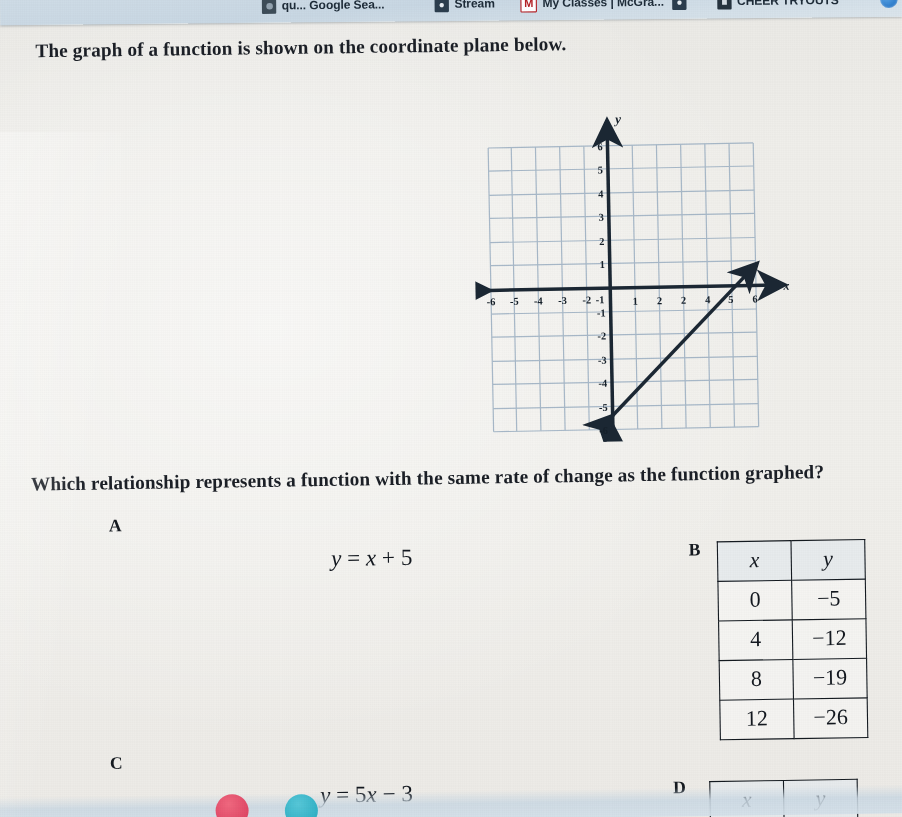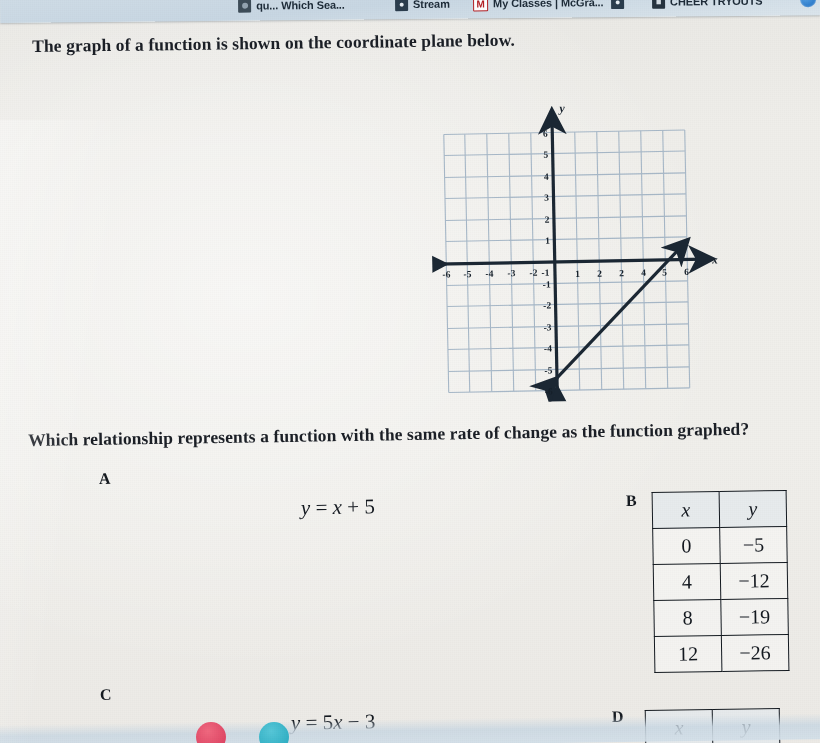--- a/index.html
+++ b/index.html
@@ -216,21 +216,21 @@
 </head>
 <body>
 
 <div id="page">
 
   <div class="tabstrip">
     <div class="tabstrip-inner">
 
       <div class="tab" style="left:238px;">
         <span class="favicon fav-dot"></span>
-        <span class="tab-label">qu...  Which Sea...</span>
+        <span class="tab-label">qu...  Google Sea...</span>
       </div>
 
       <div class="tab" style="left:395px;">
         <span class="favicon fav-generic">●</span>
         <span class="tab-label">Stream</span>
       </div>
 
       <div class="tab" style="left:473px;">
         <span class="favicon fav-mcgraw">M</span>
         <span class="tab-label">My Classes | McGra...</span>

